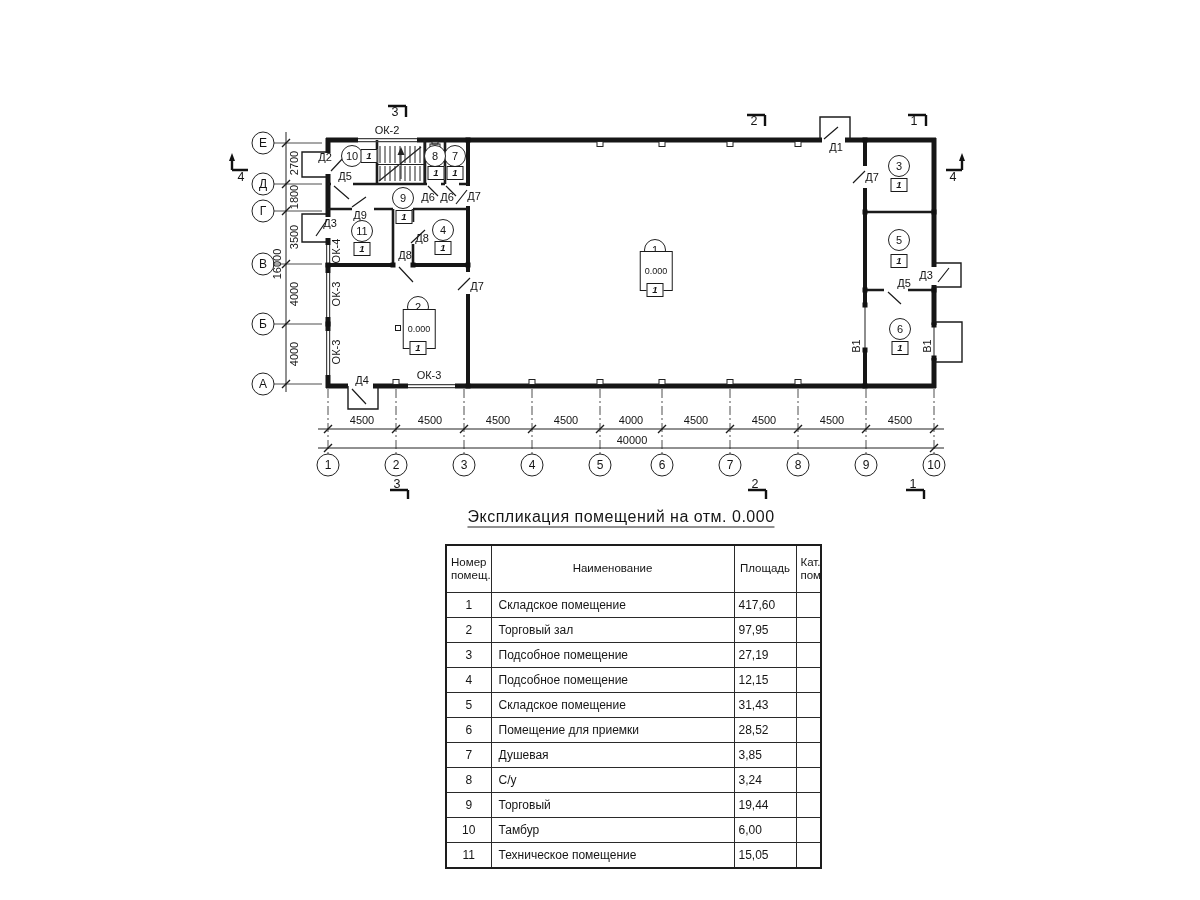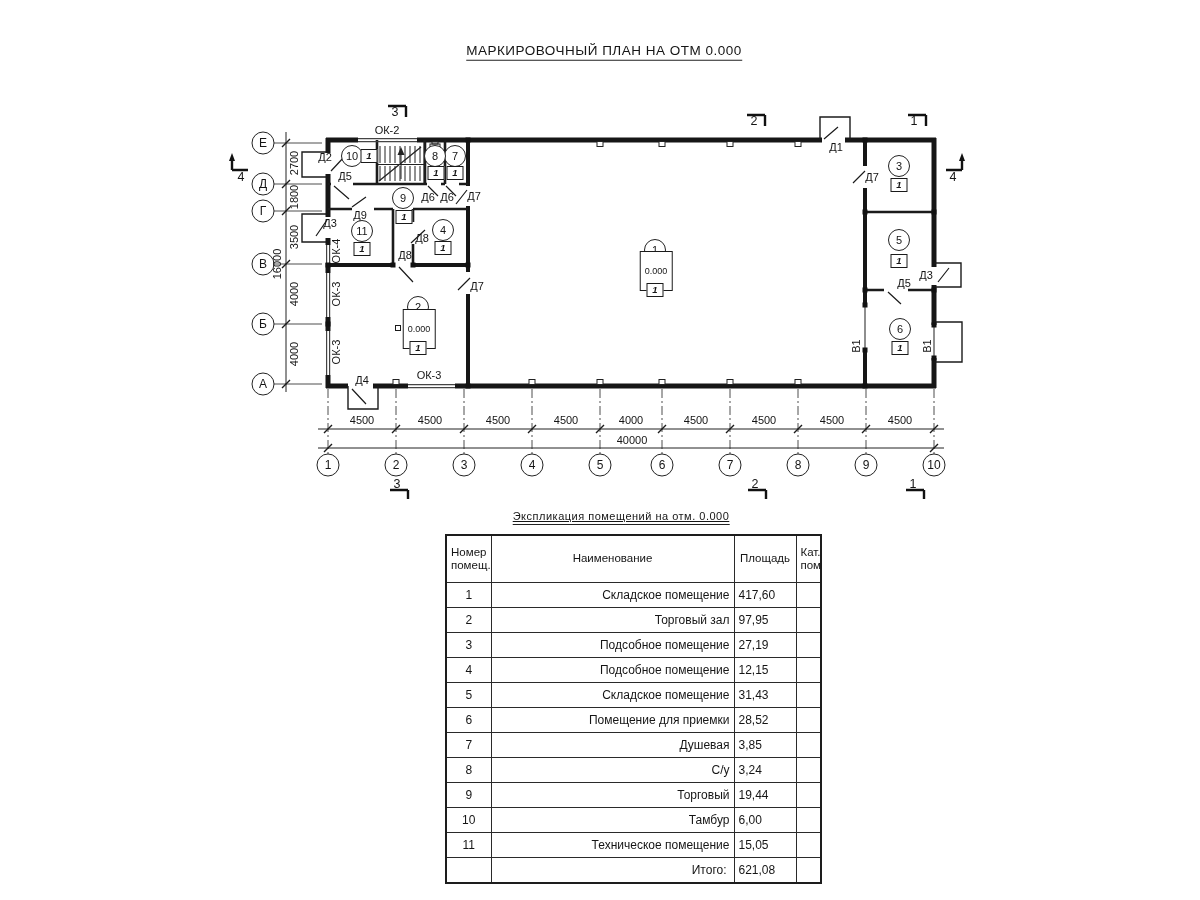--- a/index.html
+++ b/index.html
@@ -22,24 +22,24 @@
       transform:translate(-50%,-50%);}
   .ev{position:absolute;border:1.8px solid #1a1a1a;background:#fff;text-align:center;
       font-size:9px;line-height:10px;padding:14px 4px;transform:translate(-50%,-50%);}
   .evsq{position:absolute;width:4px;height:4px;border:1px solid #1a1a1a;background:#fff;
       transform:translate(-50%,-50%);}
   .dim{font-size:11px;}
   
   #expl{position:absolute;left:445px;top:534px;width:375px;border-collapse:collapse;
         table-layout:fixed;font-size:12px;color:#151515;}
   #expl td{border:1px solid #2a2a2a;height:24px;padding:0 4px;overflow:hidden;}
-  #expl{border:2px solid #1d1d1d;}
+  #expl{border:2px solid #1d1d1d;margin-top:10px;}
   #expl td.hd{height:46px;text-align:center;font-size:11.5px;line-height:1.15;}
   #expl td.num{text-align:center;}
-  #expl td.nm{text-align:right;padding-left:7px;font-size:12px;}
+  #expl td.nm{text-align:left;padding-left:7px;font-size:12px;}
   #expl td.ar{text-align:left;}
   #expl td.tot{text-align:right;padding-right:7px;}
 </style>
 </head>
 <body>
 
 <div id="canvas">
 
   <svg width="1200" height="900" viewBox="0 0 1200 900">
 
@@ -158,22 +158,21 @@
       <path d="M906,490 H924 M924,490 V499"></path>
       <path d="M232,170 H248 M232,170 V160"></path>
       <path d="M946,170 H962 M962,170 V160"></path>
     </g>
     <g fill="#111">
       <polygon points="229,161 232,153 235,161"></polygon>
         <polygon points="959,161 962,153 965,161"></polygon>
     </g>
   </svg>
 
-  <div class="l ttl" style="left:604px;top:52px;">МАРКИРОВОЧНЫЙ ПЛАН НА ОТМ 0.000</div>
-  <div class="l ttl" style="left:621px;top:518px;font-size:11px;text-decoration:underline;">Экспликация помещений на отм. 0.000</div>
+  <div class="l ttl" style="left:621px;top:518px;font-size:16px;">Экспликация помещений на отм. 0.000</div>
 
   <div class="bub" style="left:263px;top:143px;">Е</div>
   <div class="bub" style="left:263px;top:184px;">Д</div>
   <div class="bub" style="left:263px;top:211px;">Г</div>
   <div class="bub" style="left:263px;top:264px;">В</div>
   <div class="bub" style="left:263px;top:324px;">Б</div>
   <div class="bub" style="left:263px;top:384px;">А</div>
   <div class="bub" style="left:328px;top:465px;">1</div>
   <div class="bub" style="left:396px;top:465px;">2</div>
   <div class="bub" style="left:464px;top:465px;">3</div>
@@ -343,22 +342,16 @@
       <td class="nm">Тамбур</td>
       <td class="ar">6,00</td>
       <td></td>
     </tr>
     <tr>
       <td class="num">11</td>
       <td class="nm">Техническое помещение</td>
       <td class="ar">15,05</td>
       <td></td>
     </tr>
-    <tr>
-      <td></td>
-      <td class="tot">Итого:</td>
-      <td class="ar">621,08</td>
-      <td></td>
-    </tr>
   </tbody>
     </table>
 
 </div>
 
 </body></html>

